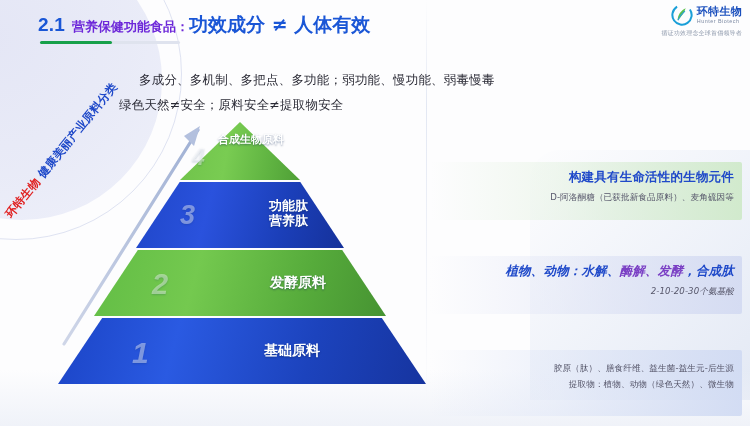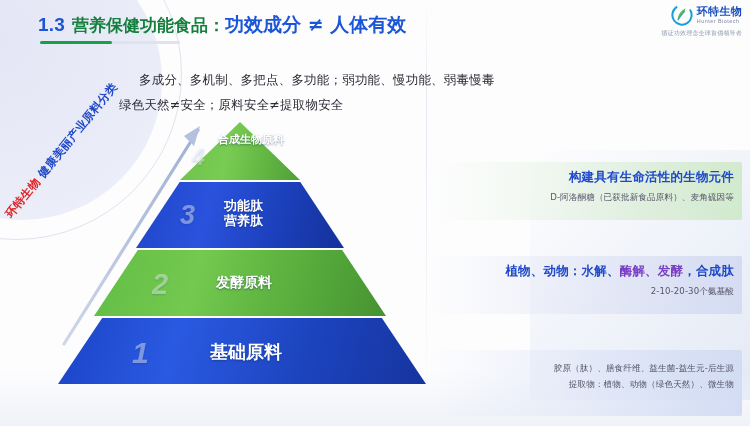--- a/index.html
+++ b/index.html
@@ -43,21 +43,21 @@
   }
 
   
   .header{position:absolute;left:0;top:0;width:750px;height:58px;}
   .title-row{position:absolute;left:38px;top:12px;display:flex;align-items:baseline;white-space:nowrap;}
   .t-num{
     font-size:19px;font-weight:bold;color:#1a56d6;letter-spacing:.2px;
     font-family:"Liberation Sans",sans-serif;
   }
   .t-main{
-    font-size:17px;font-weight:bold;color:#15803d;margin-left:7px;
+    font-size:13px;font-weight:bold;color:#6d28d9;margin-left:7px;
     font-family:"DejaVu Sans","Liberation Sans",sans-serif;
   }
   .t-accent{
     font-size:19px;font-weight:bold;color:#1a56d6;
     font-family:"DejaVu Sans","Liberation Sans",sans-serif;
   }
   .t-underline{position:absolute;left:40px;top:41px;width:140px;height:3px;background:#dfe3ee;border-radius:2px;}
   .t-underline-fill{position:absolute;left:0;top:0;width:72px;height:3px;background:#17a04a;border-radius:2px;}
 
   
@@ -80,21 +80,21 @@
 
   
   .pyr{position:absolute;left:58px;top:122px;width:372px;height:262px;}
 
   .tier{position:absolute;}
   .tier .face{position:absolute;inset:0;}
   .tier .lbl{
     position:absolute;color:#ffffff;font-weight:bold;
     font-family:"DejaVu Sans","Liberation Sans",sans-serif;
     text-shadow:0 1px 2px rgba(0,30,80,.45);
-    white-space:nowrap;text-align:left;line-height:1.15;
+    white-space:nowrap;text-align:right;line-height:1.15;
   }
   .tier .num{
     position:absolute;color:rgba(255,255,255,.42);
     font-style:italic;font-weight:bold;
     font-family:"Liberation Sans",sans-serif;
     text-shadow:0 1px 2px rgba(0,40,90,.18);
   }
 
   
   .t4{left:122px;top:0px;width:120px;height:58px;}
@@ -123,21 +123,21 @@
   .t2 .num{left:58px;top:18px;font-size:29px;}
   .t2 .lbl{left:122px;top:24px;font-size:14px;width:110px;}
 
   
   .t1{left:0px;top:196px;width:368px;height:66px;}
   .t1 .face{
     background:linear-gradient(105deg,#1b44c6 0%,#2a5ae2 32%,#1c43bd 68%,#16349f 100%);
     clip-path:polygon(12% 0%, 88% 0%, 100% 100%, 0% 100%);
   }
   .t1 .num{left:74px;top:18px;font-size:30px;}
-  .t1 .lbl{left:152px;top:24px;font-size:18px;width:110px;}
+  .t1 .lbl{left:152px;top:24px;font-size:14px;width:110px;}
 
   
   .arrow{position:absolute;left:48px;top:122px;width:180px;height:228px;}
   .diag-cap{
     position:absolute;left:14px;top:206px;
     transform:rotate(-51deg);transform-origin:left bottom;
     white-space:nowrap;font-size:11.5px;font-weight:bold;letter-spacing:.3px;
     font-family:"DejaVu Sans","Liberation Sans",sans-serif;
   }
   .cap-red{color:#e02020;}
@@ -156,38 +156,38 @@
   }
   .row-head .hl{color:#7a3fc4;}
   .row-sub{
     font-size:9.5px;color:#3a3a48;text-align:right;margin-top:5px;
     font-family:"DejaVu Sans","Liberation Sans",sans-serif;letter-spacing:.1px;
     white-space:nowrap;
   }
   .row-sub.mt{margin-top:3px;}
   .row-sub .small{font-size:8.6px;color:#56566a;}
   .r4{height:44px;}
-  .r3{height:44px;}
+  .r3{height:44px;font-style:italic;}
   .r2{height:44px;}
   .r1{height:52px;}
 </style>
 </head>
 <body>
 
 <div id="slide">
 
   <div class="bg-circle-big"></div>
   <div class="bg-circle-arc"></div>
   <div class="bg-sheen-r"></div>
   <div class="bg-vline"></div>
   <div class="bg-floor"></div>
 
   <div class="header">
     <div class="title-row">
-      <span class="t-num">1.3</span>
+      <span class="t-num">2.1</span>
       <span class="t-main">营养保健功能食品：</span>
       <span class="t-accent">功效成分 ≠ 人体有效</span>
     </div>
     <div class="t-underline">
       <div class="t-underline-fill"></div>
     </div>
 
     <div class="logo">
       <div class="logo-row">
         <span class="logo-mark">

